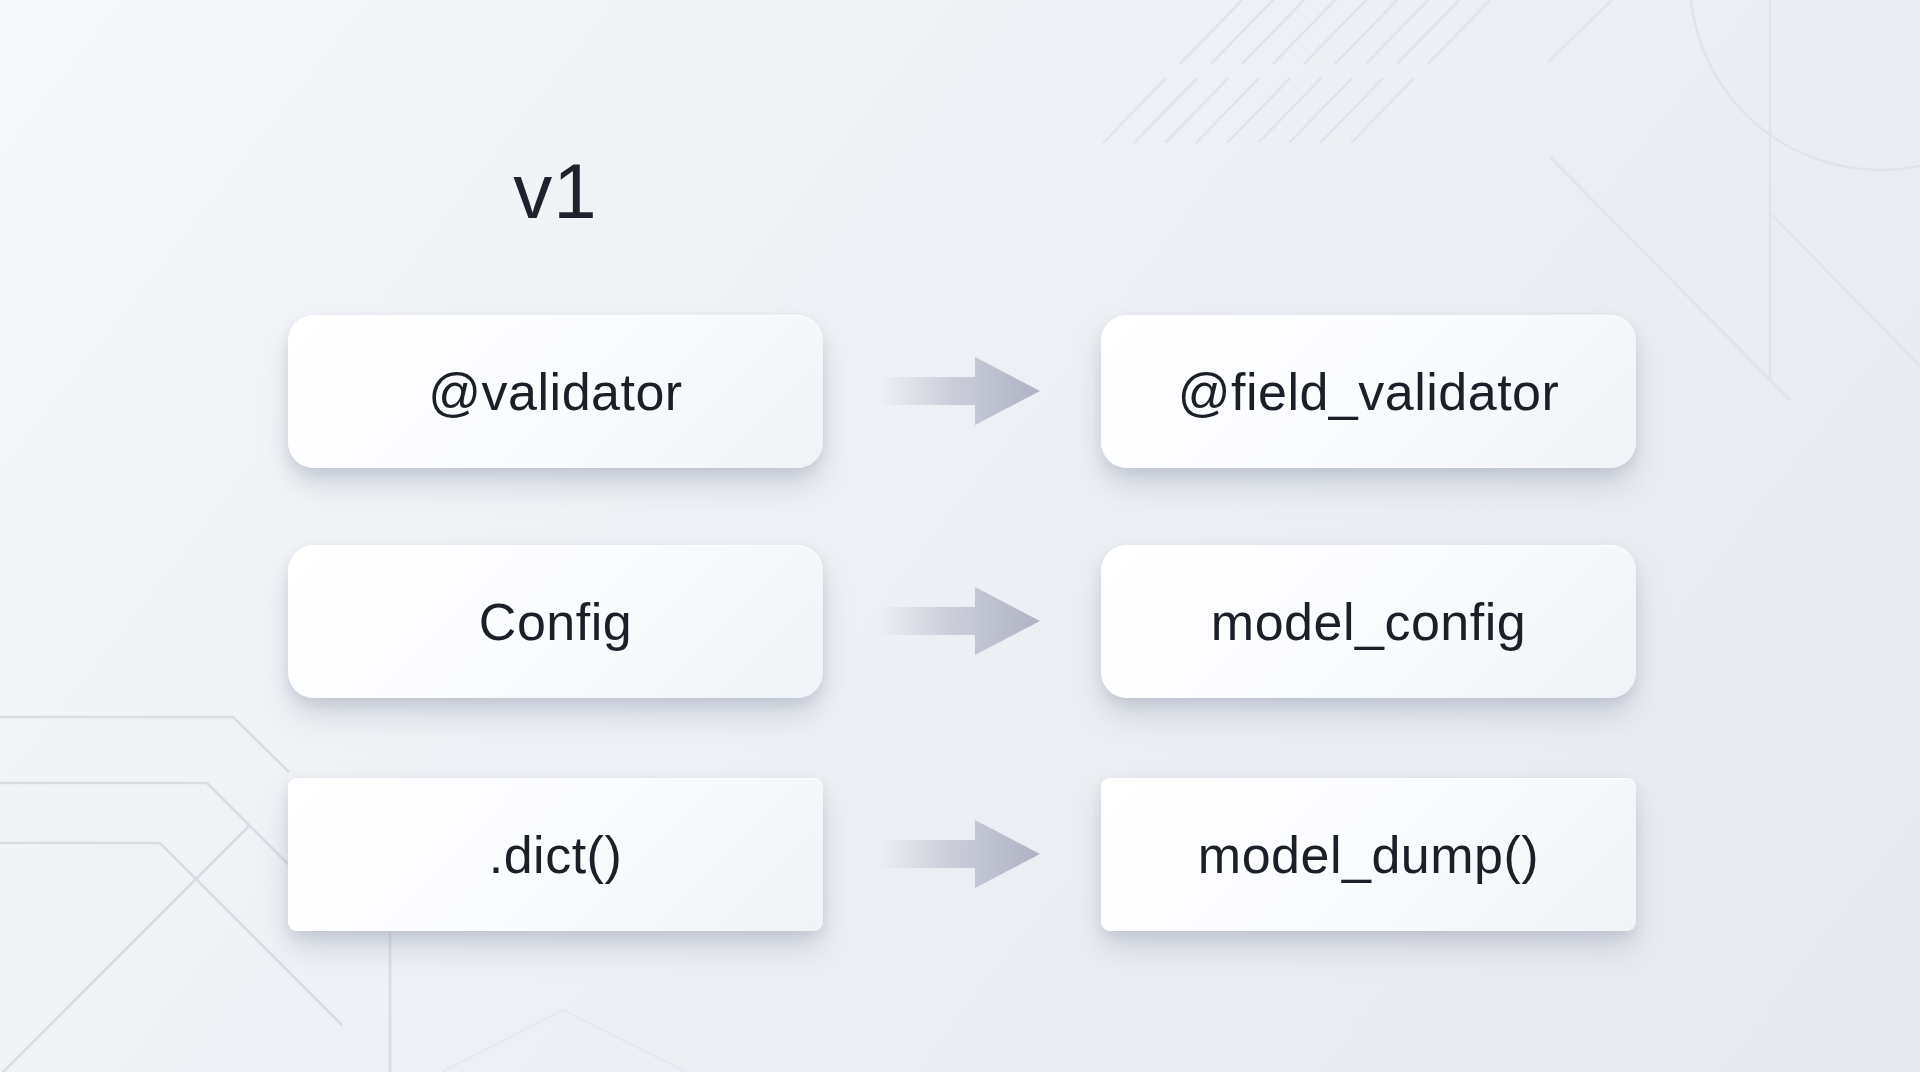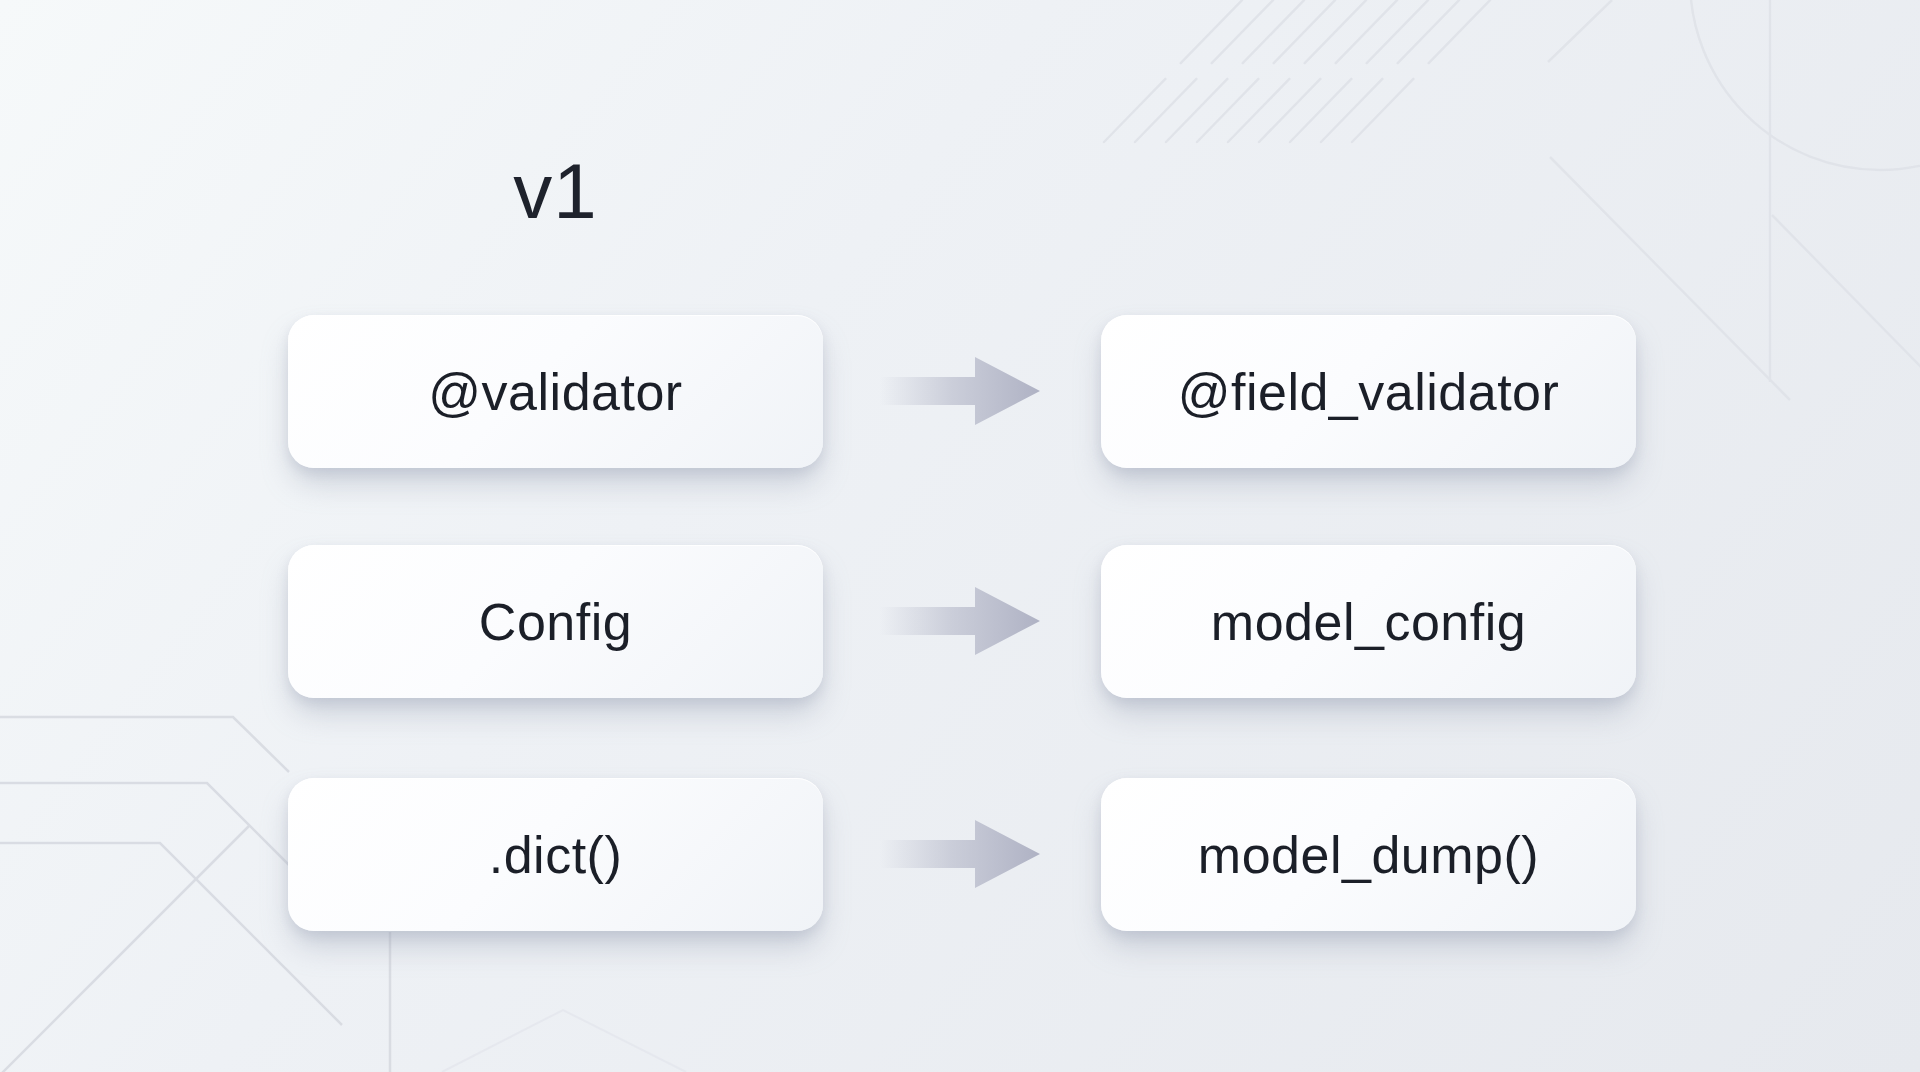--- a/index.html
+++ b/index.html
@@ -35,21 +35,21 @@
     background:linear-gradient(135deg,var(--card-top) 0%,#fbfcfe 45%,var(--card-bottom) 100%);
     box-shadow:0 18px 30px -4px rgba(148,157,176,.42),0 5px 12px rgba(148,157,176,.22),inset 0 1px 0 rgba(255,255,255,.85);
     display:flex;align-items:center;justify-content:center;
     font-size:52px;font-weight:500;color:var(--card-text);letter-spacing:.5px;
     white-space:nowrap;
   }
   .card.v1{left:288px;}
   .card.v2{left:1055px;margin-left:46px;}
   .row1 .card{top:315px;}
   .row2 .card{top:545px;}
-  .row3 .card{top:778px;}
+  .row3 .card{top:778px;border-radius:9px;}
   .arrow-wrap{position:absolute;left:880px;width:160px;height:80px;}
   .row1 .arrow-wrap{top:351px;}
   .row2 .arrow-wrap{top:581px;}
   .row3 .arrow-wrap{top:814px;}
   .arrow-wrap svg{display:block;width:160px;height:80px;}
 </style>
 </head>
 <body>
 
 <svg class="decor" viewBox="0 0 1920 1072" xmlns="http://www.w3.org/2000/svg" aria-hidden="true">

